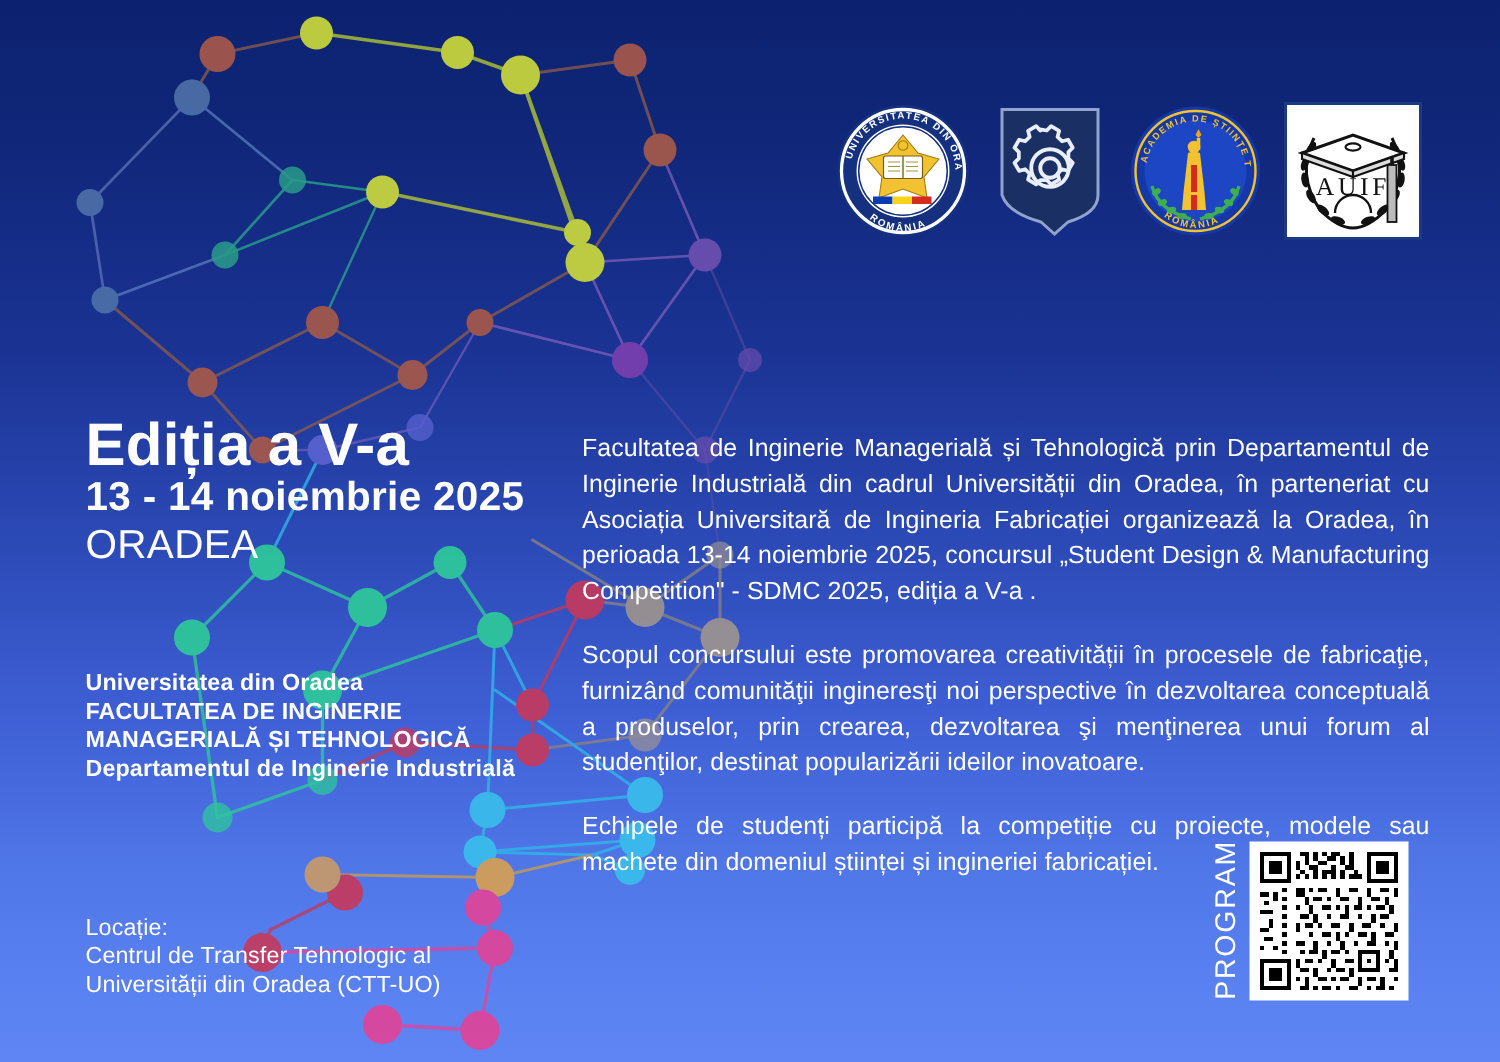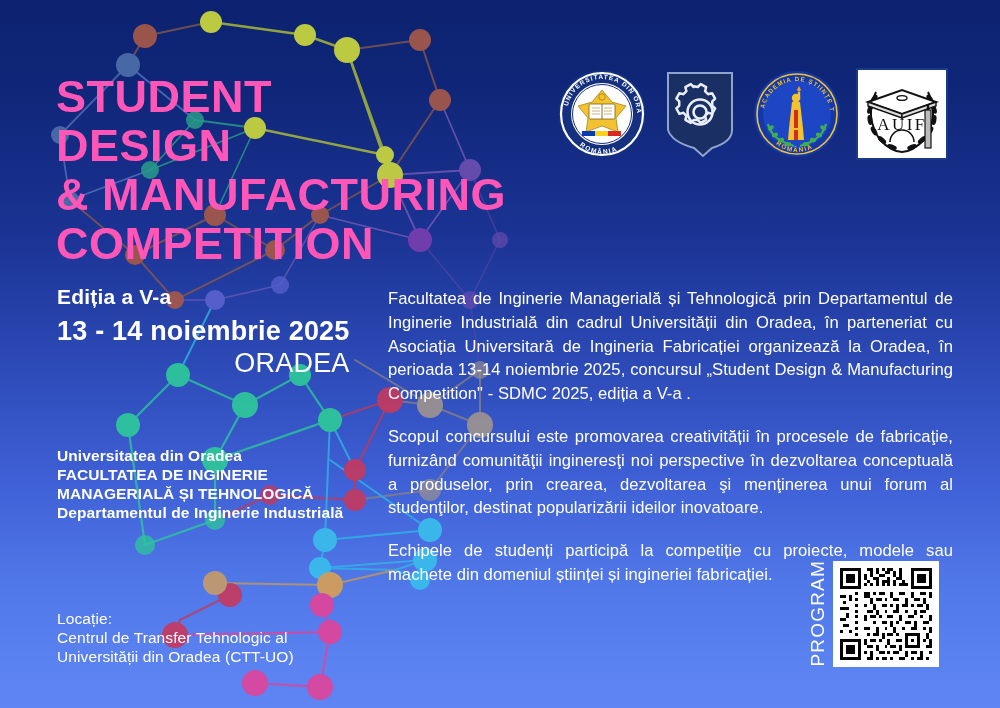--- a/index.html
+++ b/index.html
@@ -44,37 +44,36 @@
     letter-spacing: .5px;
     white-space: nowrap;
   }
   
   .edition-block {
     position: absolute;
     left: 57px; top: 279px;
     color: #ffffff;
   }
   .edition-title {
-    font-size: 21px;
+    font-size: 40px;
     font-weight: 700;
     line-height: 36px;
     letter-spacing: .2px;
   }
   .edition-dates {
     font-size: 27px;
     font-weight: 700;
     line-height: 32px;
     letter-spacing: .2px;
   }
   .edition-city {
     font-size: 27px;
     font-weight: 400;
     line-height: 32px;
     letter-spacing: .2px;
-    text-align: right;
   }
   
   .faculty-block {
     position: absolute;
     left: 57px; top: 446px;
     color: #ffffff;
     font-size: 15.5px;
     font-weight: 700;
     line-height: 19px;
     letter-spacing: .1px;
@@ -414,26 +413,20 @@
         <path d="M80 34 L46 46 L46 50 L80 38 Z" fill="#dddddd" stroke="#111" stroke-width="1.4"></path>
         <ellipse cx="46" cy="30" rx="5" ry="2.4" fill="#ffffff" stroke="#111" stroke-width="1.4"></ellipse>
         <line x1="72" y1="37" x2="72" y2="80" stroke="#111" stroke-width="2.4"></line>
         <rect x="69" y="42" width="6" height="38" fill="#bbbbbb" stroke="#111" stroke-width="1.2"></rect>
       </g>
       <text x="46" y="62" text-anchor="middle" font-size="17" font-family="'Liberation Serif',serif" fill="#111" letter-spacing="2.5">AUIF</text>
       <path d="M34 74 a 12 12 0 0 1 24 0" fill="none" stroke="#111" stroke-width="1.6"></path>
     </svg>
   </div>
 
-  <div class="title-block">
-    <div class="title-line">STUDENT</div>
-    <div class="title-line">DESIGN</div>
-    <div class="title-line">&amp; MANUFACTURING</div>
-    <div class="title-line">COMPETITION</div>
-  </div>
 
   <div class="edition-block">
     <div class="edition-title">Ediția a V-a</div>
     <div class="edition-dates">13 - 14 noiembrie 2025</div>
     <div class="edition-city">ORADEA</div>
   </div>
 
   <div class="faculty-block">
     <div>Universitatea din Oradea</div>
     <div>FACULTATEA DE INGINERIE</div>

